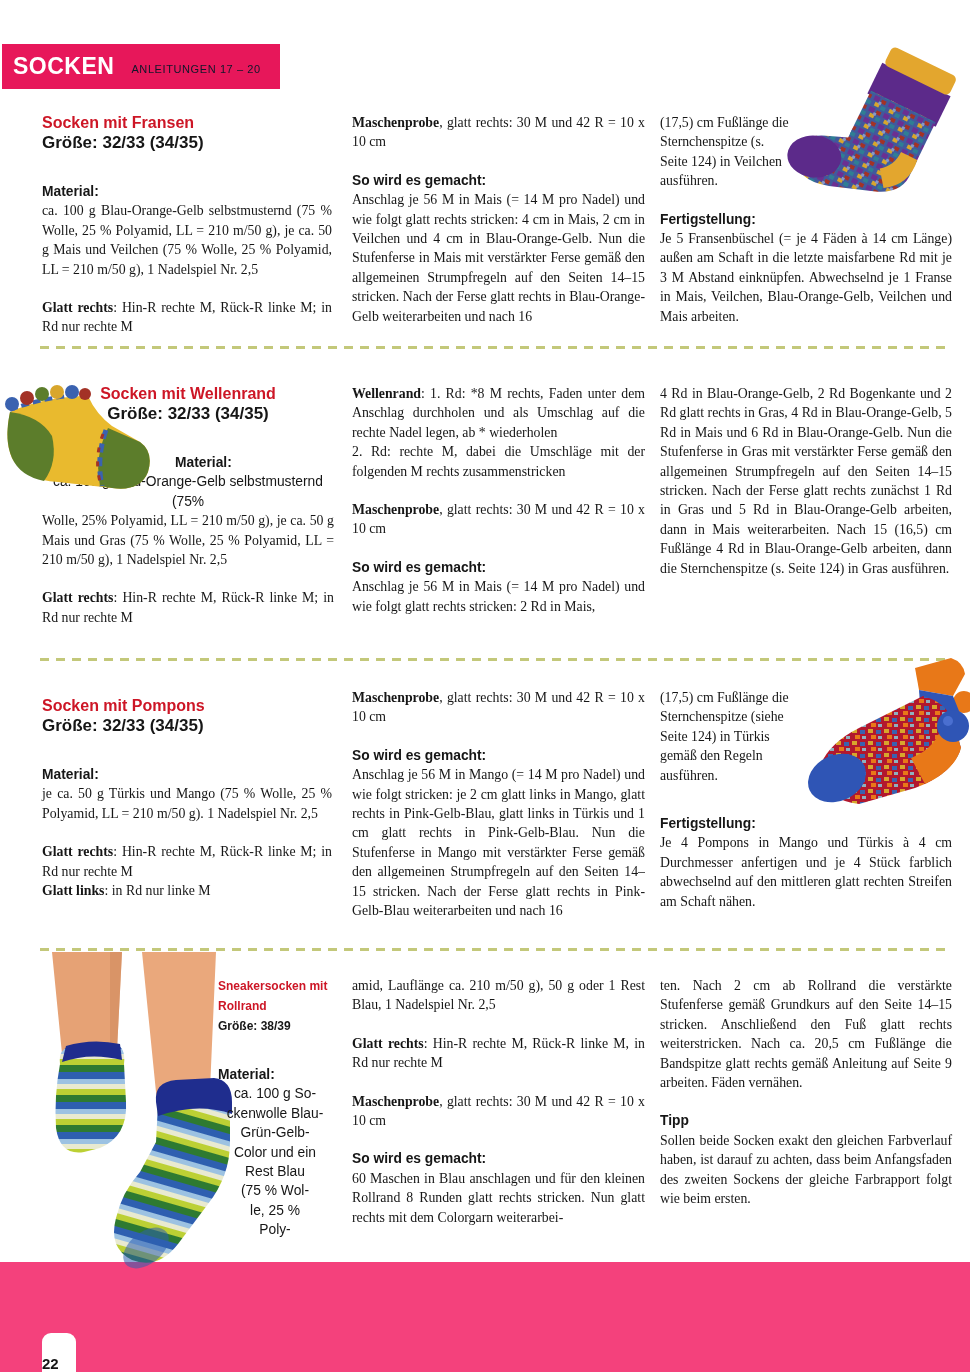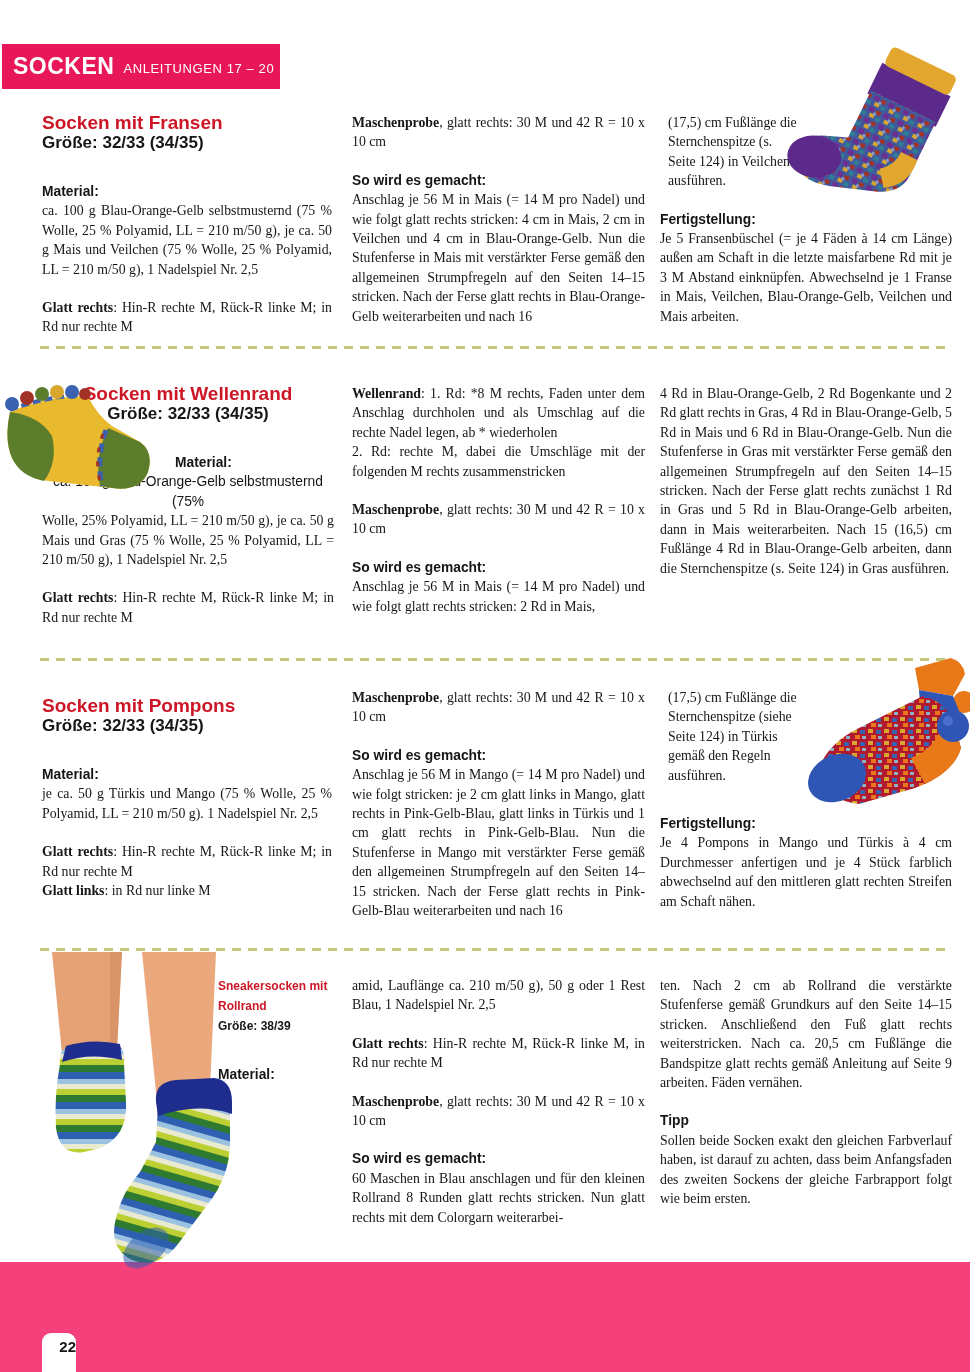--- a/index.html
+++ b/index.html
@@ -1,39 +1,39 @@
 <!DOCTYPE html>
 <html><head>
 <meta charset="utf-8">
 <style>
   html,body{margin:0;padding:0;background:#ffffff;}
   .page{position:relative;width:970px;height:1372px;background:#fff;overflow:hidden;
         font-family:"Liberation Sans",sans-serif;color:#161616;}
   .banner{position:absolute;left:2px;top:44px;width:278px;height:45px;background:#e7175a;
           display:flex;align-items:center;padding-left:11px;box-sizing:border-box;}
   .banner .brand{color:#fff;font-weight:800;font-size:23px;letter-spacing:.5px;line-height:1;}
-  .banner .sub{color:#ffffff;font-size:13px;letter-spacing:.6px;margin-left:9px;padding-top:4px;}
+  .banner .sub{color:#0f172a;font-size:11px;letter-spacing:.6px;margin-left:17px;padding-top:4px;}
   .sep{position:absolute;left:40px;width:912px;height:3px;
        background:repeating-linear-gradient(90deg,#c3c87a 0 9px,transparent 9px 16px);}
   .col{position:absolute;font-size:13.8px;line-height:19.4px;}
-  .h-red{color:#cd1626;font-weight:bold;font-size:19px;line-height:20px;}
+  .h-red{color:#cd1626;font-weight:bold;font-size:16px;line-height:20px;}
   .h-size{font-weight:bold;font-size:17px;line-height:20px;}
   .b{font-weight:bold;}
   .just{text-align:justify;}
   .right{text-align:center;}
   p{margin:0;font-family:Liberation Serif, serif;}
   .gap{height:19px;}
   .sgap{height:10px;}
-  .narrow{width:132px;margin-left:8px;}
+  .narrow{width:132px;}
   .prelines{white-space:pre-line;}
   .photo{position:absolute;z-index:3;}
   .footer{position:absolute;left:0;top:1262px;width:970px;height:110px;background:#f4417c;z-index:1;}
   .pagetab{position:absolute;left:42px;top:1333px;width:34px;height:39px;background:#fff;
-           border-radius:9px 9px 0 0;z-index:2;display:flex;justify-content:flex-end;
-           font-weight:bold;font-size:15px;padding-top:5px;box-sizing:border-box;}
+           border-radius:9px 9px 0 0;z-index:2;display:flex;justify-content:flex-start;
+           font-weight:bold;font-size:15px;padding-top:22px;box-sizing:border-box;}
 </style>
 </head>
 <body>
 
 <div class="page">
 
   <div class="banner">
     <span class="brand">SOCKEN</span>
     <span class="sub">ANLEITUNGEN 17 – 20</span>
   </div>
@@ -211,20 +211,28 @@
   </div>
 
   <div class="sep" style="top:948px;"></div>
 
   <div class="col" style="left:218px;top:976px;width:114px;z-index:4">
     <div class="h-red" style="font-size:12px">Sneakersocken mit Rollrand</div>
     <div class="h-size" style="font-size:12px">Größe: 38/39</div>
     <div class="gap"></div>
       <div class="sgap"></div>
     <div class="b">Material:</div>
+    <div class="right prelines">ca. 100 g So-
+ckenwolle Blau-
+Grün-Gelb-
+Color und ein
+Rest Blau
+(75 % Wol-
+le, 25 %
+Poly-</div>
   </div>
 
   <div class="col" style="left:352px;top:976px;width:293px">
     <p class="just">amid, Lauflänge ca. 210 m/50 g), 50 g oder 1 Rest Blau, 1 Nadelspiel Nr. 2,5</p>
     <div class="gap"></div>
     <p class="just"><b>Glatt rechts</b><span>: Hin-R rechte M, Rück-R linke M, in Rd nur rechte M</span></p>
     <div class="gap"></div>
     <p class="just"><b>Maschenprobe</b><span>, glatt rechts: 30 M und 42 R = 10 x 10 cm</span></p>
     <div class="gap"></div>
     <div class="b">So wird es gemacht:</div>

